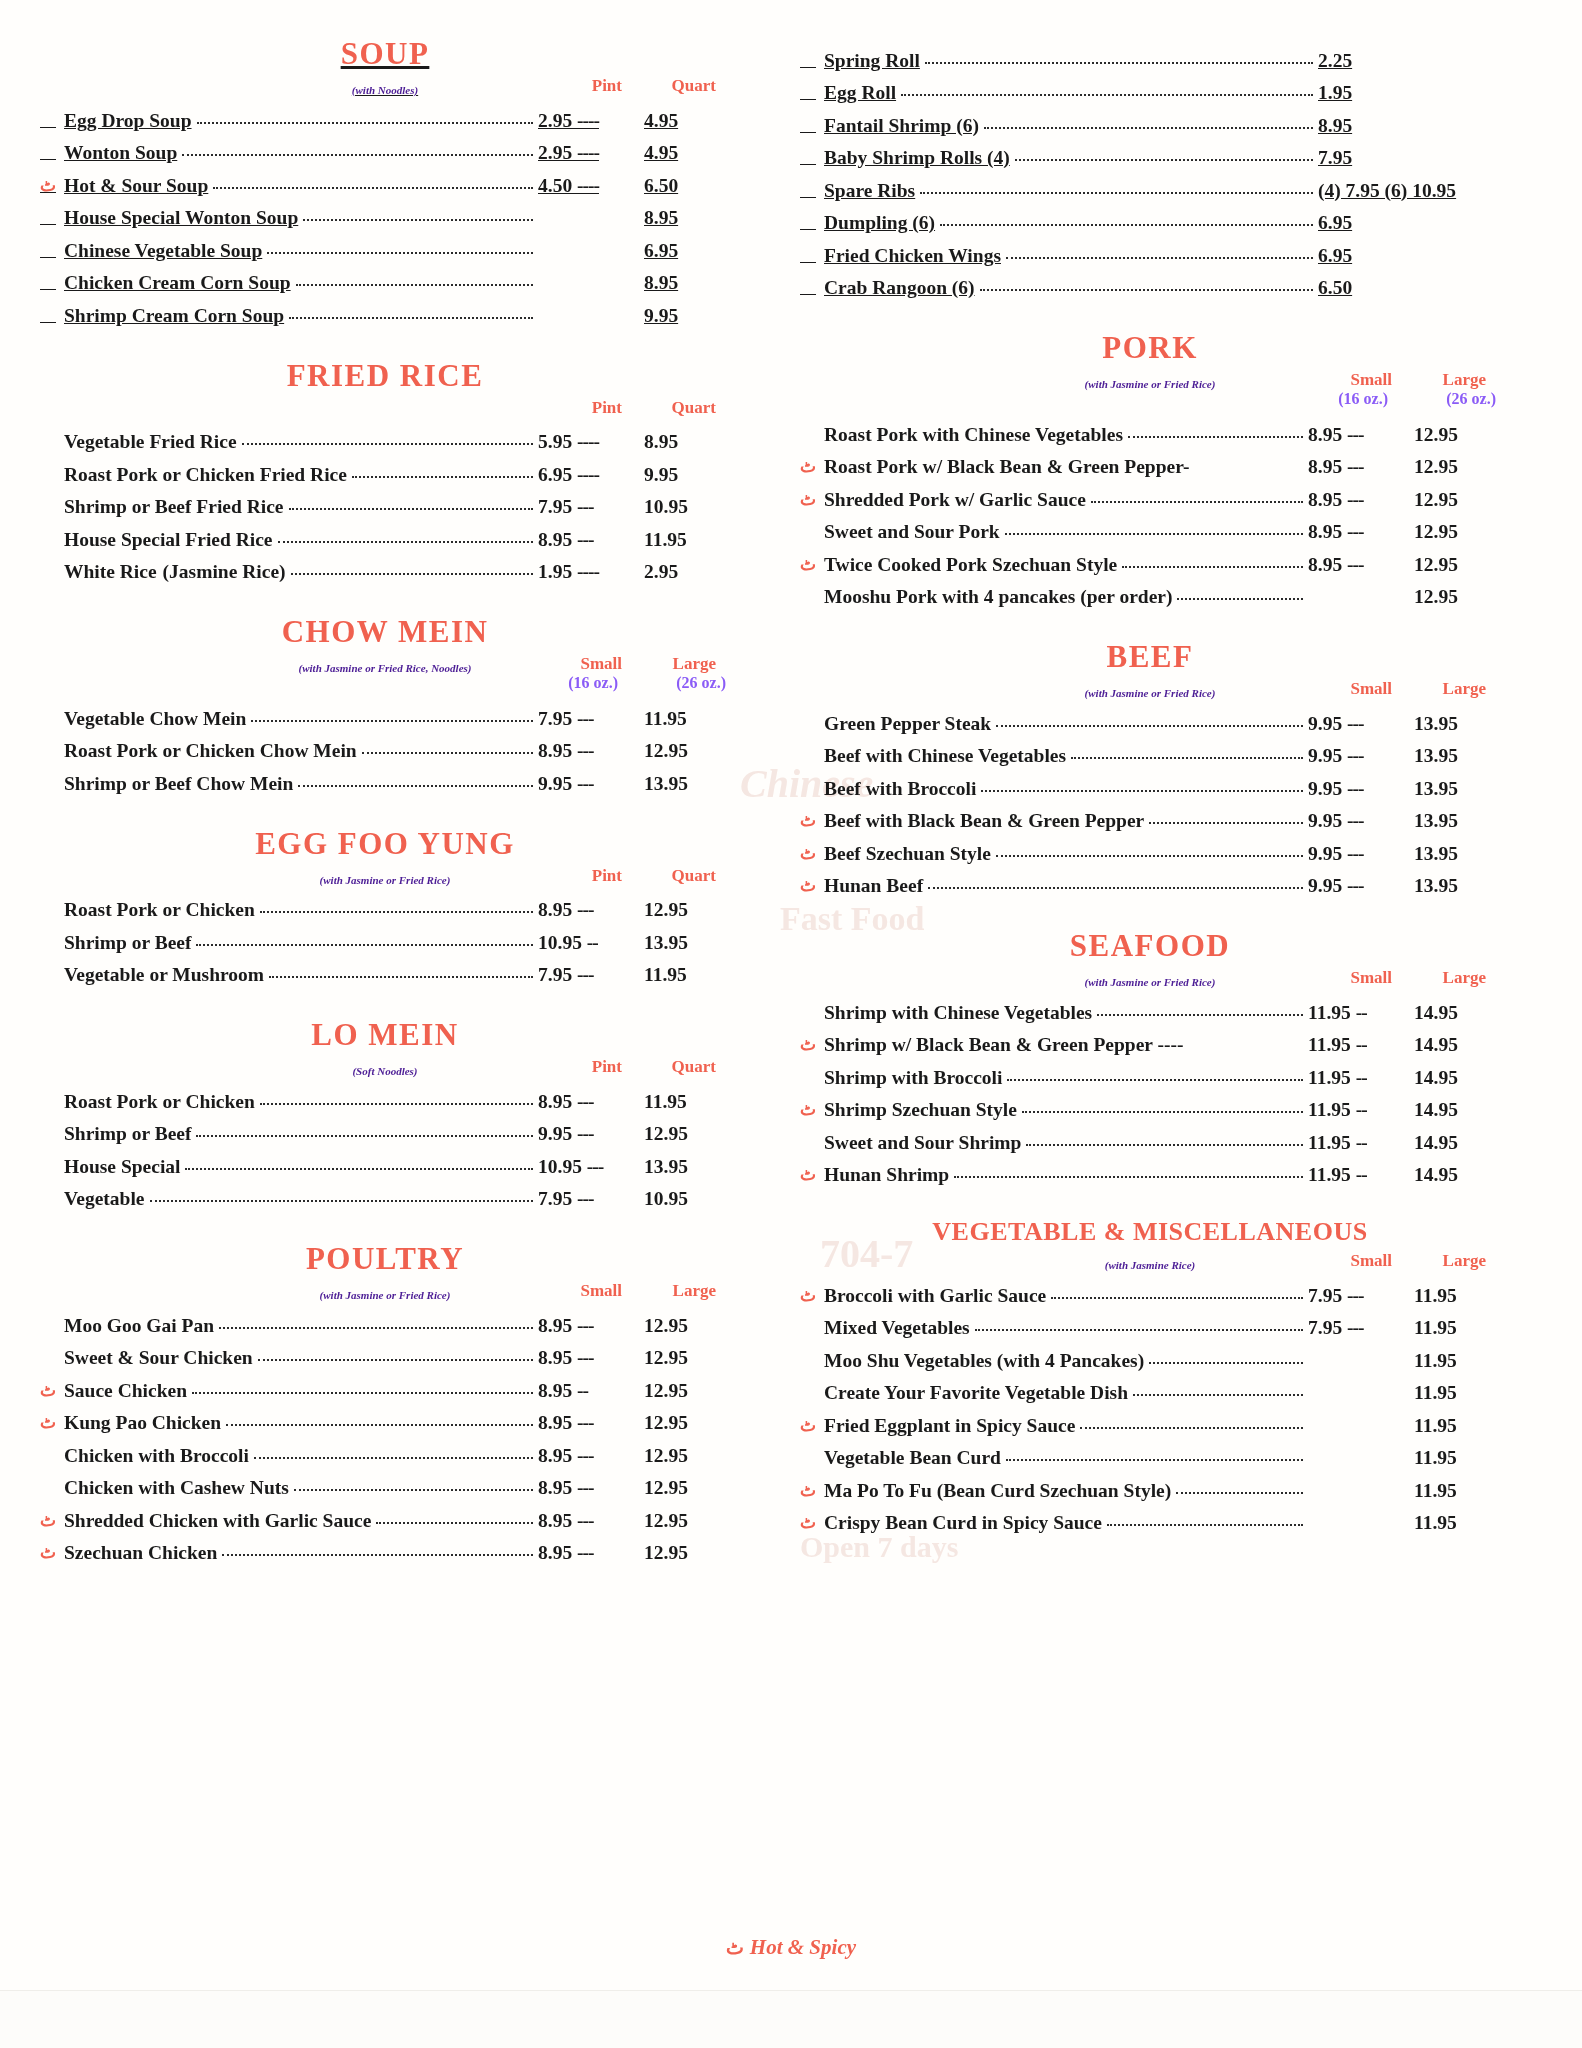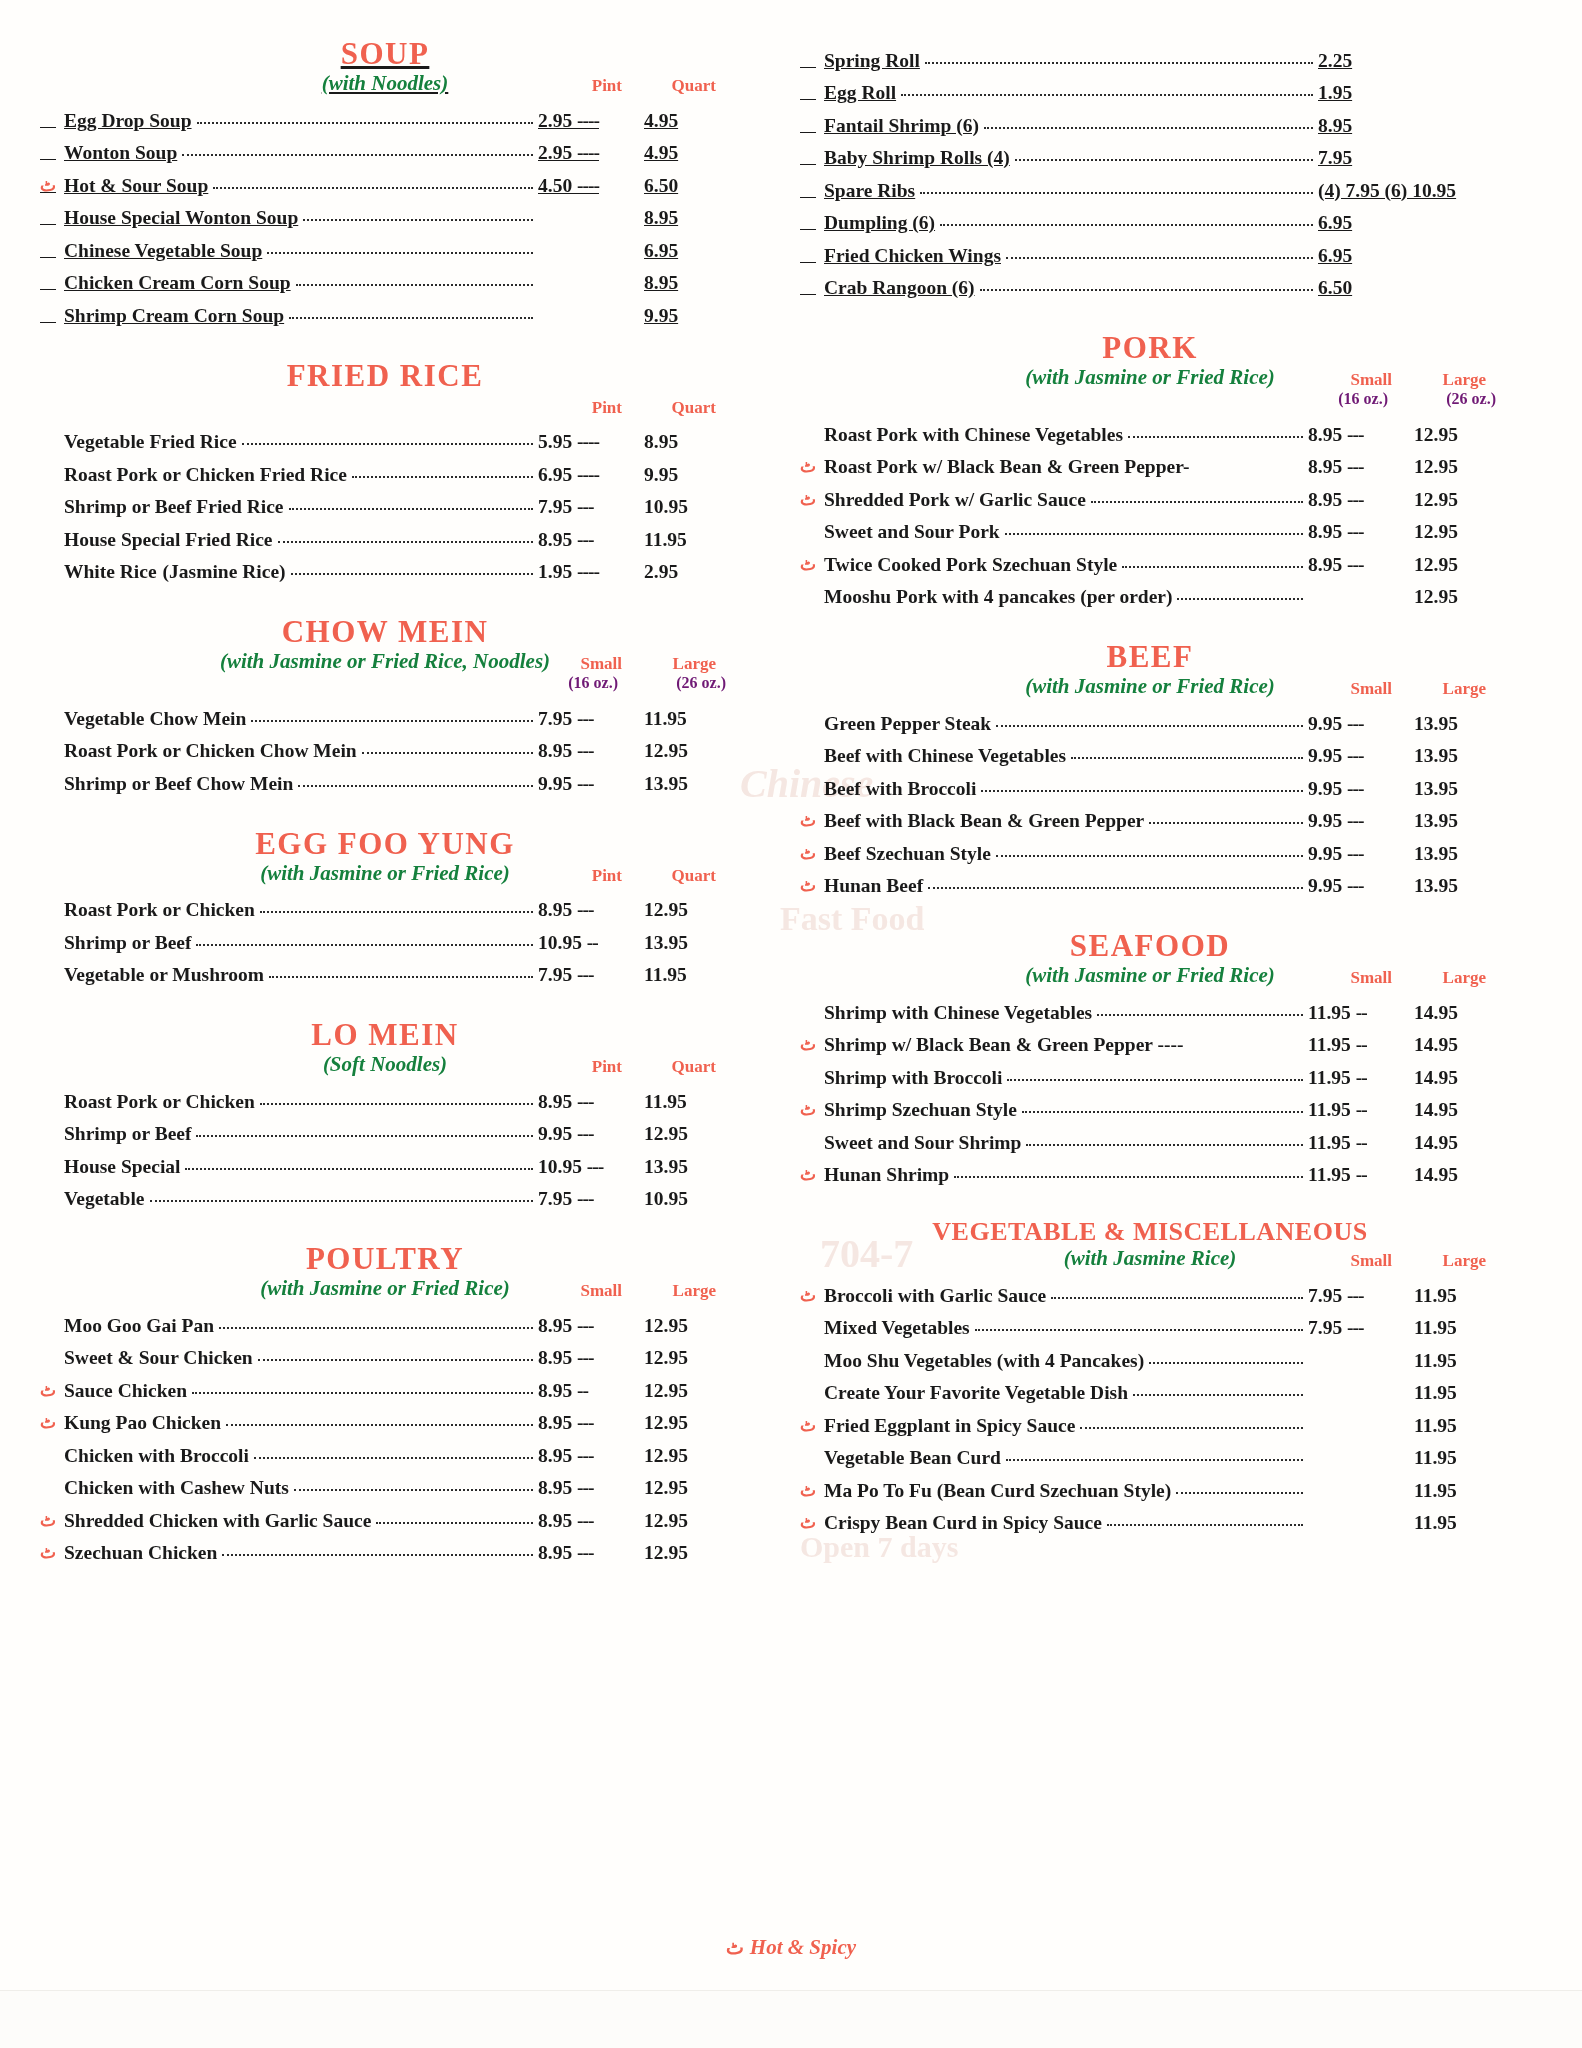--- a/index.html
+++ b/index.html
@@ -65,35 +65,35 @@
     font-size: 17px;
     font-style: italic;
     font-weight: bold;
     margin-top: 2px;
     position: relative;
     height: 22px;
   }
   .sub-note {
     font-style: italic;
     font-weight: bold;
-    color: #15803d;
-    font-size: 21px;
+    color: #4c1d95;
+    font-size: 11px;
   }
   .colhead {
     position: absolute;
     font-style: normal;
     font-weight: bold;
     font-size: 17px;
     color: #f0614f;
   }
   .colhead.c1 { right: 108px; }
   .colhead.c2 { right: 14px; }
   .sizes {
     text-align: right;
-    color: #701a75;
+    color: #8b5cf6;
     font-size: 16px;
     font-weight: bold;
     padding-right: 6px;
     height: 20px;
     position: relative;
   }
   .sizes span.s1 { position: absolute; right: 112px; }
   .sizes span.s2 { position: absolute; right: 4px; }
 
   ul.items {

